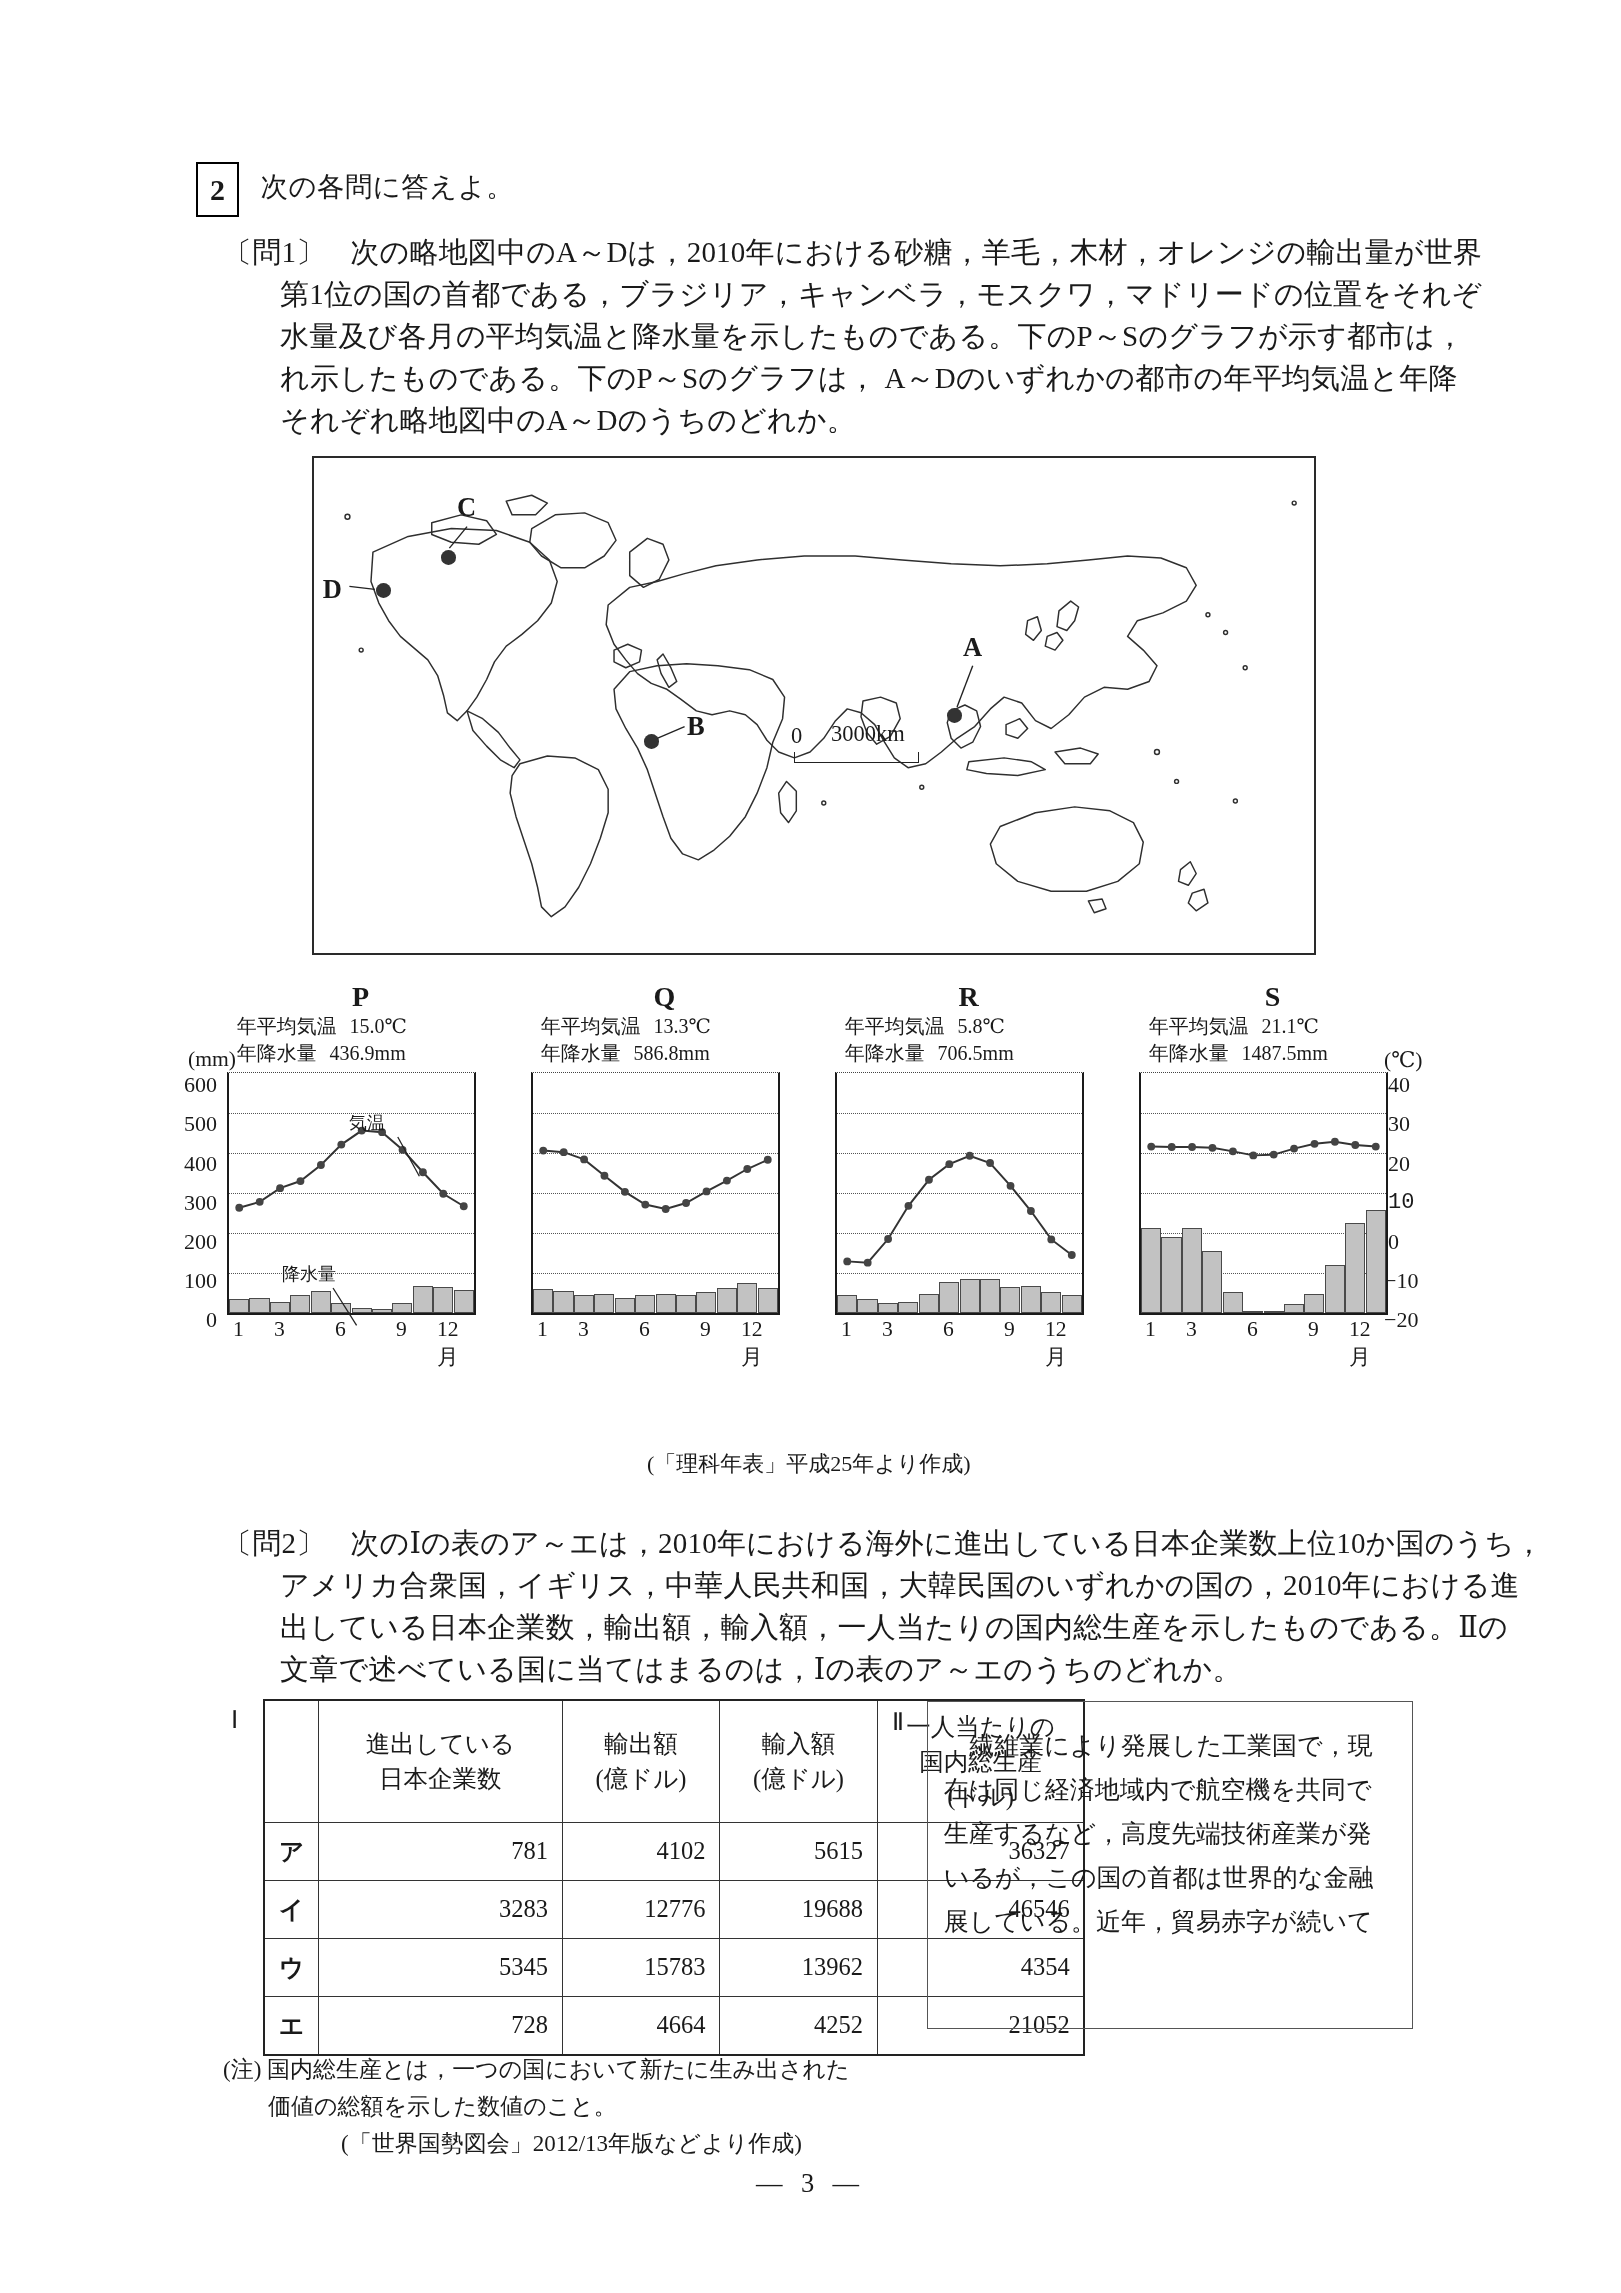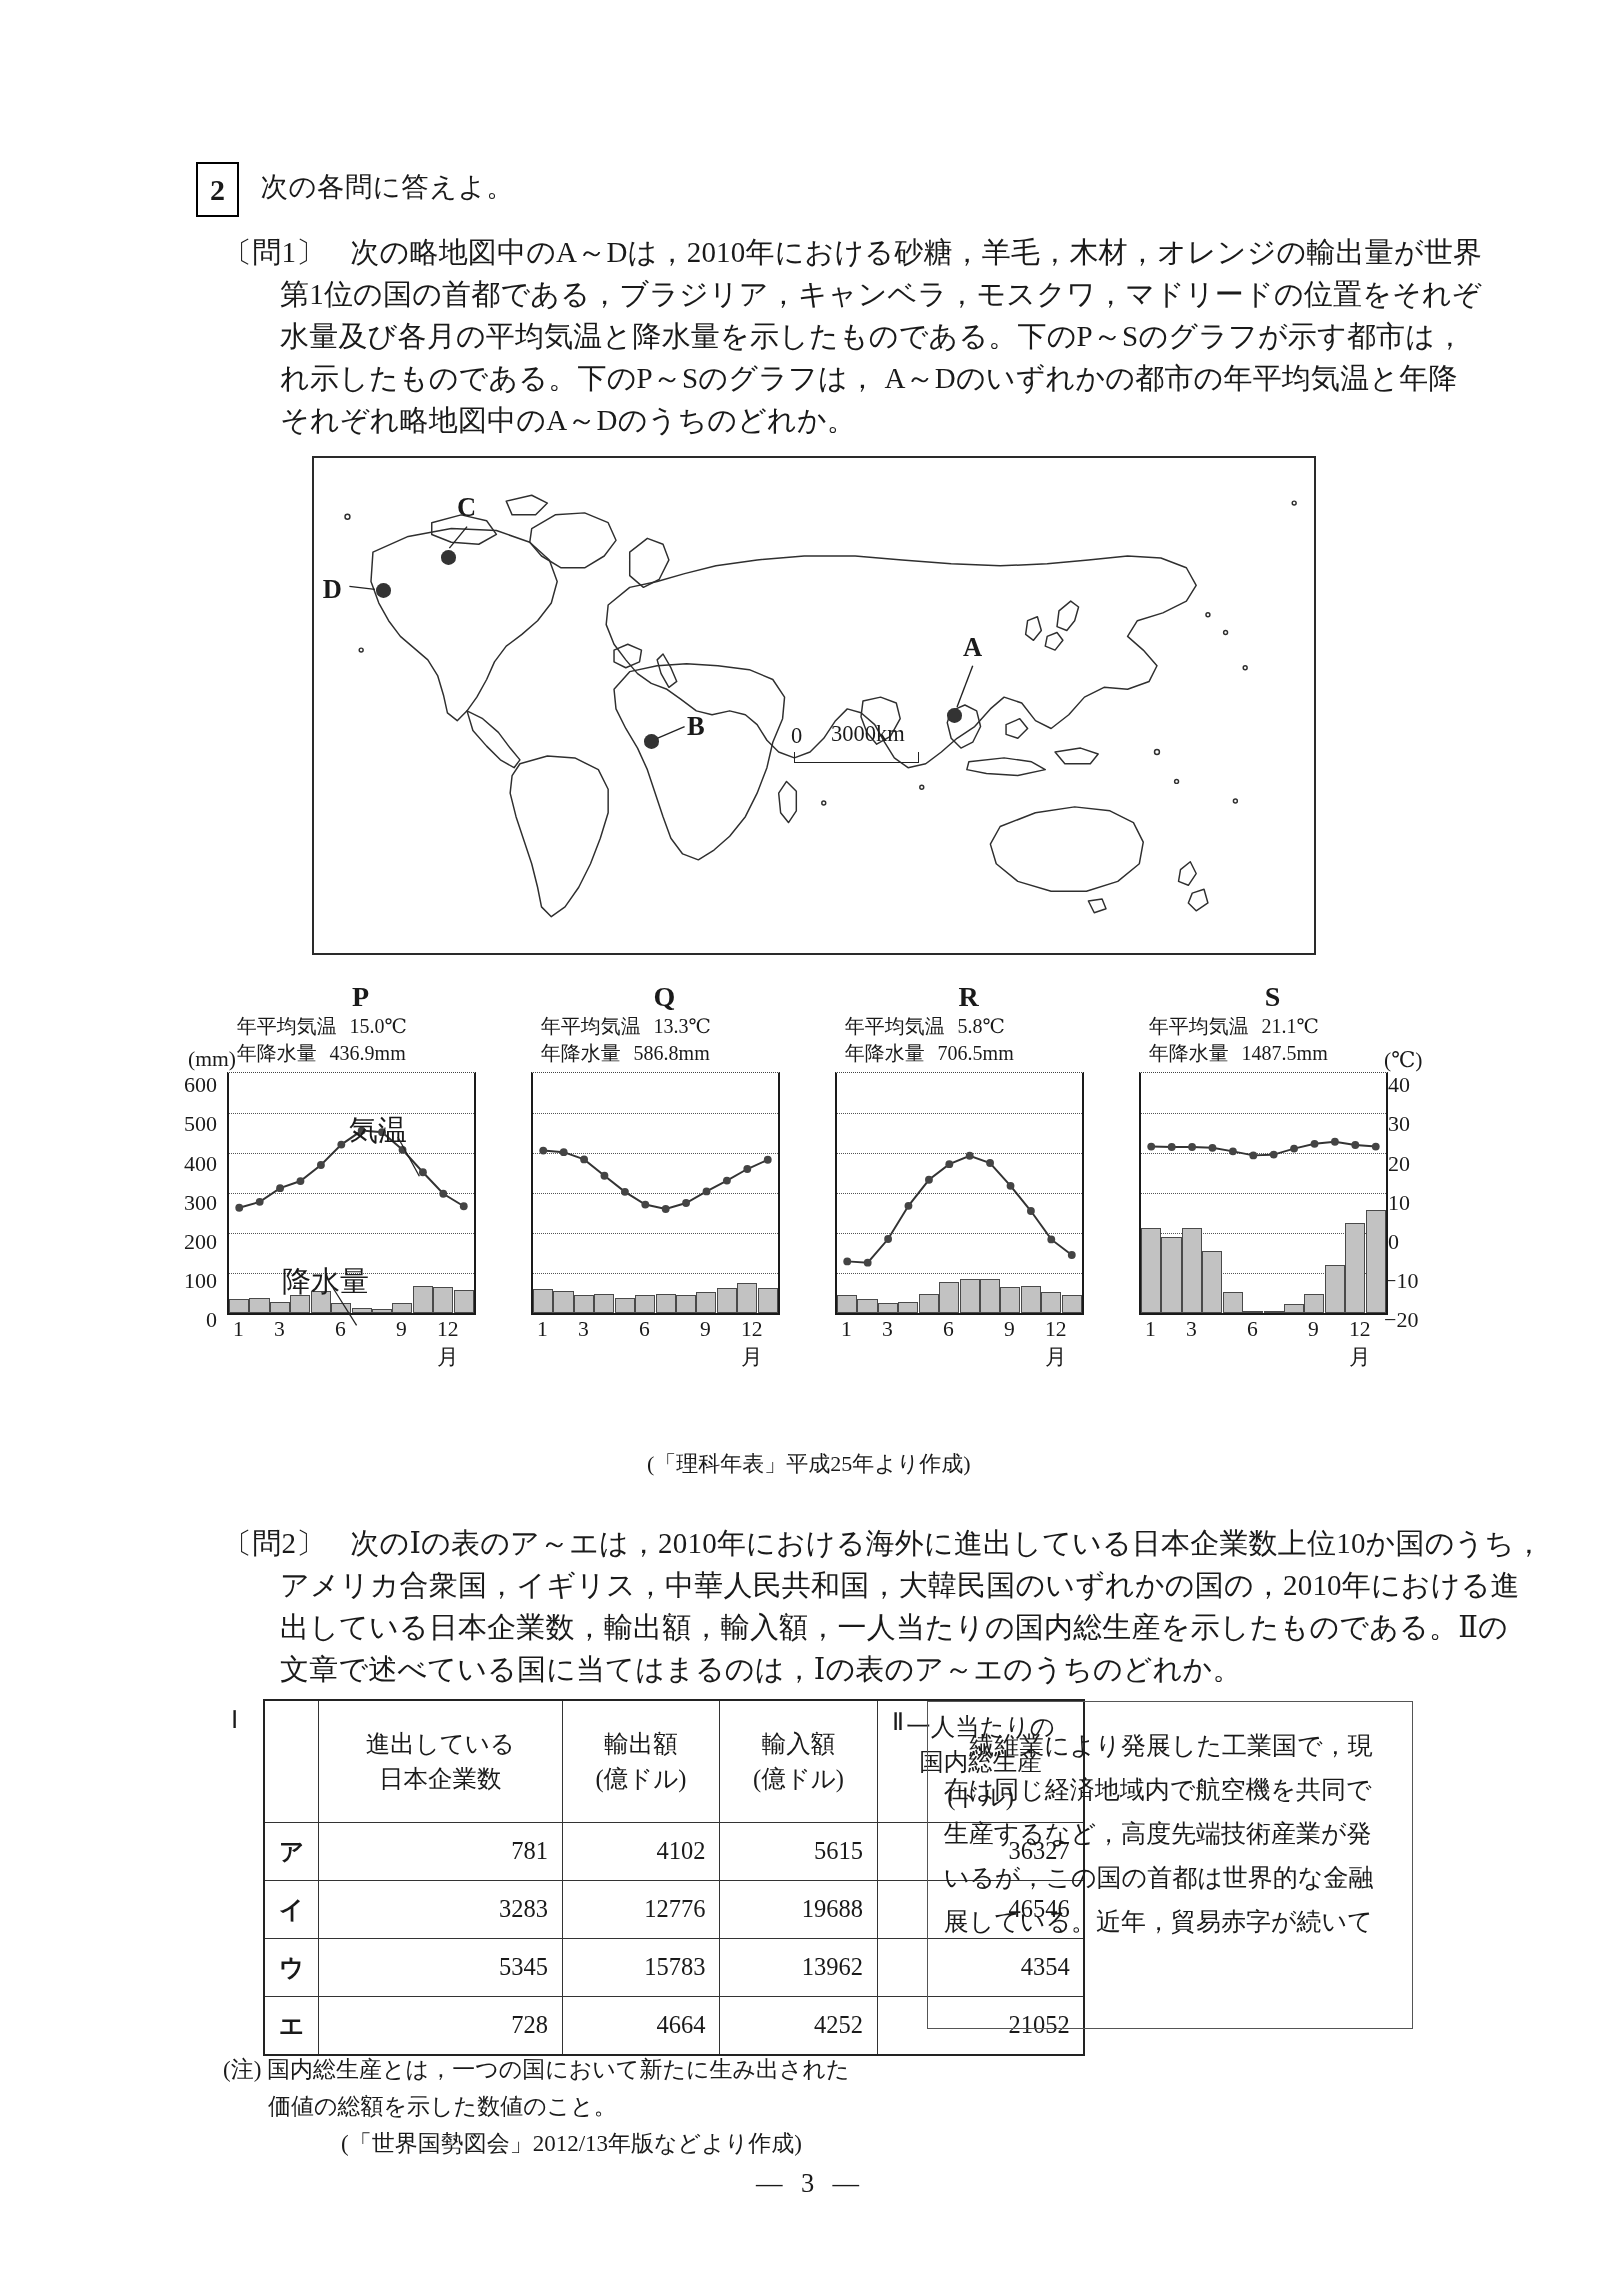--- a/index.html
+++ b/index.html
@@ -43,21 +43,21 @@
   .plot-area{position:relative;margin-top:5.9px;width:245px;height:240px;border-left:2px solid #1a1a1a;border-right:2px solid #1a1a1a;border-top:1.5px dotted #444;border-bottom:2px solid #1a1a1a;background:#fff;}
   .gridline{position:absolute;left:0;right:0;border-top:1.6px dotted #555;}
   .bar{position:absolute;bottom:0;background:#c2c2c2;border:1.2px solid #4a4a4a;box-sizing:border-box;}
   .tempsvg{position:absolute;left:0;top:0;}
   .ticklabels{position:relative;width:245px;height:29px;font-size:21.6px;}
   .ticklabels span{position:absolute;top:2px;}
   .ylab{position:absolute;font-size:22px;text-align:right;width:61px;}
   .ylab-r{position:absolute;font-size:22px;text-align:left;width:61px;}
   .unit-mm{position:absolute;font-size:21.6px;}
   .unit-c{position:absolute;font-size:21.6px;}
-  .ann{position:absolute;font-size:29px;white-space:nowrap;}
+  .ann{position:absolute;font-size:18px;white-space:nowrap;}
   .source-line{position:absolute;font-size:22px;}
 
   
   .tbl-wrap{position:absolute;left:263px;top:1699px;}
   .tbl-I-label{position:absolute;left:231px;top:1705px;font-size:24.5px;font-family:"Liberation Serif",serif;}
   table.data{border-collapse:collapse;font-size:24.5px;background:#fff;}
   table.data th,table.data td{border:1.2px solid #333;}
   table.data thead th{padding:7.8px 9.8px;text-align:center;font-weight:normal;line-height:35px;vertical-align:middle;}
   table.data tbody td{height:55px;}
   td.rowlabel{width:51px;text-align:center;font-weight:bold;font-size:24.5px;font-family:"DejaVu Sans",sans-serif;}
@@ -219,21 +219,21 @@
     <div class="ylab" style="left:-71px;top:171px;">400</div>
     <div class="ylab" style="left:-71px;top:210px;">300</div>
     <div class="ylab" style="left:-71px;top:249px;">200</div>
     <div class="ylab" style="left:-71px;top:288px;">100</div>
     <div class="ylab" style="left:-71px;top:327px;">0</div>
 
     <div class="unit-c" style="left:1157px;top:67px;">(℃)</div>
     <div class="ylab-r" style="left:1161px;top:92px;">40</div>
     <div class="ylab-r" style="left:1161px;top:131px;">30</div>
     <div class="ylab-r" style="left:1161px;top:171px;">20</div>
-    <div class="ylab-r" style="left:1161px;top:210px;">10</div>
+    <div class="ylab-r" style="left:1161px;top:210px;font-family:Liberation Mono, monospace;">10</div>
     <div class="ylab-r" style="left:1161px;top:249px;">0</div>
     <div class="ylab-r" style="left:1157px;top:288px;">−10</div>
     <div class="ylab-r" style="left:1157px;top:327px;">−20</div>
 
     <div class="chart-col" style="left:0px;">
       <div class="chart-title">P</div>
       <div class="chart-stat">
         <span class="lab">年平均気温</span>
         <span style="padding-left:7.8px">15.0℃</span>
       </div>

